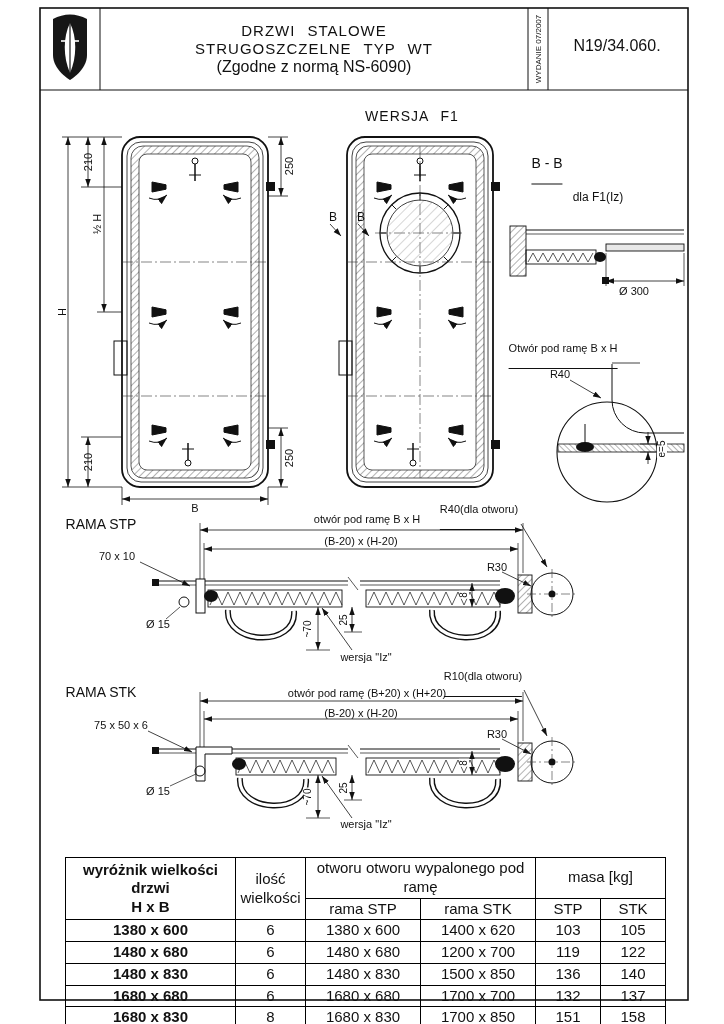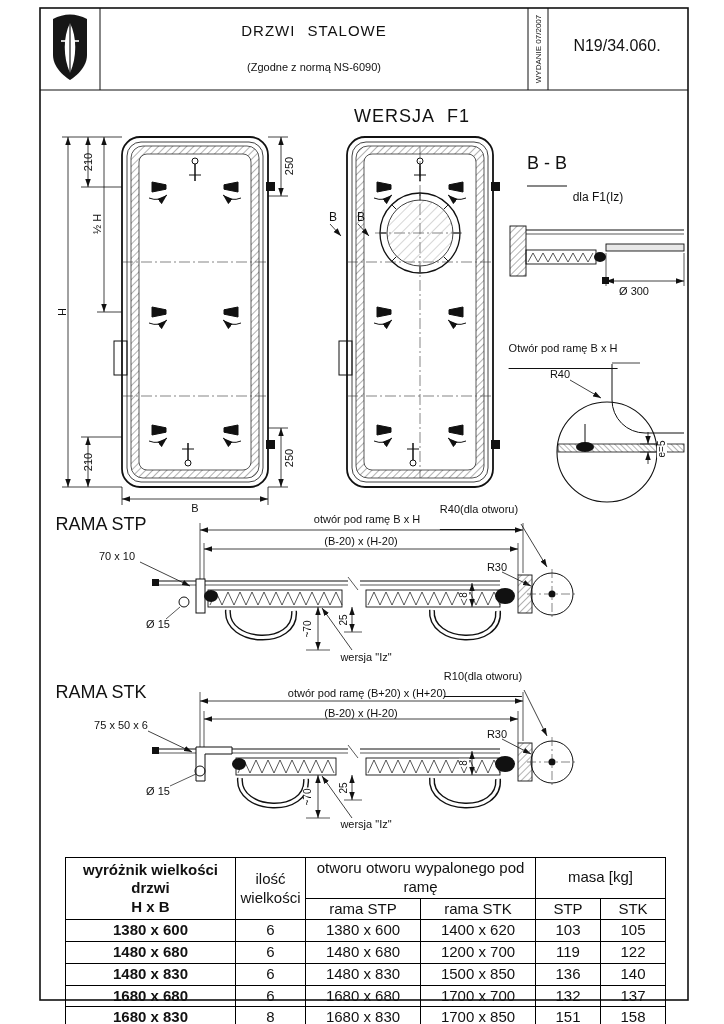--- a/index.html
+++ b/index.html
@@ -4,31 +4,31 @@
 <style>
   *{margin:0;padding:0;box-sizing:border-box}
   html,body{width:724px;height:1024px;background:#fff;overflow:hidden;
     font-family:"Liberation Sans",sans-serif;color:#111}
   #sheet{position:absolute;left:0;top:0;width:724px;height:1024px;background:#fff}
   svg{position:absolute;left:0;top:0}
   .lbl{position:absolute;white-space:nowrap;font-size:11px;line-height:1;
        transform:translate(-50%,-50%);color:#111}
   .lbl.v{transform:translate(-50%,-50%) rotate(-90deg)}
   .lbl.u{border-bottom:1px solid #111;padding-bottom:14px}
-  .lbl.s13{font-size:18px}
+  .lbl.s13{font-size:14px}
   .lbl.s12{font-size:12px}
   .lbl.s10{font-size:10px}
   .lbl.wbg{background:#fff;padding:0 1px}
   .lbl.wide{word-spacing:7px;letter-spacing:1px}
   .hdr1{position:absolute;left:314px;top:30px;transform:translate(-50%,-50%);
         font-size:15px;letter-spacing:1px;word-spacing:7px;white-space:nowrap}
   .hdr2{position:absolute;left:314px;top:48px;transform:translate(-50%,-50%);
         font-size:15px;letter-spacing:1px;word-spacing:7px;white-space:nowrap}
   .hdr3{position:absolute;left:314px;top:67px;transform:translate(-50%,-50%);
-        font-size:11px;white-space:nowrap}
+        font-size:16px;white-space:nowrap}
   .docnum{position:absolute;left:617px;top:46px;transform:translate(-50%,-50%);
         font-size:16px;white-space:nowrap}
   .edition{position:absolute;left:538px;top:49px;font-size:8px;white-space:nowrap;
         transform:translate(-50%,-50%) rotate(-90deg)}
   
   #size-table{position:absolute;left:65px;top:857px;width:600px;
       border-collapse:collapse;table-layout:fixed;border:1.6px solid #000;
       font-size:15px;text-align:center}
   #size-table th,#size-table td{border:1px solid #000;padding:1px 2px;line-height:1.25}
   #size-table th{font-weight:normal}
@@ -280,20 +280,21 @@
     <line x1="472" y1="751" x2="472" y2="775" stroke-width="0.8" marker-start="url(#ar)" marker-end="url(#ar)"></line>
     <line x1="344" y1="800" x2="362" y2="800" stroke-width="0.7"></line>
     <line x1="352" y1="775" x2="352" y2="800" stroke-width="0.8" marker-start="url(#ar)" marker-end="url(#ar)"></line>
     <line x1="306" y1="818" x2="330" y2="818" stroke-width="0.7"></line>
     <line x1="318" y1="775" x2="318" y2="818" stroke-width="0.8" marker-start="url(#ar)" marker-end="url(#ar)"></line>
     <line x1="352" y1="818" x2="322" y2="776" stroke-width="0.8" marker-end="url(#ar)"></line>
   </g>
 </svg>
 
 <div class="hdr1">DRZWI STALOWE</div>
+<div class="hdr2">STRUGOSZCZELNE TYP WT</div>
 <div class="hdr3">(Zgodne z normą NS-6090)</div>
 <div class="edition">WYDANIE 07/2007</div>
 <div class="docnum">N19/34.060.</div>
 
 <div class="lbl s13 wide" style="left:412px;top:116px">WERSJA F1</div>
 <div class="lbl v" style="left:88px;top:162px">210</div>
 <div class="lbl v" style="left:97px;top:224px">½ H</div>
 <div class="lbl v" style="left:62px;top:312px">H</div>
 <div class="lbl v" style="left:88px;top:462px">210</div>
 <div class="lbl" style="left:195px;top:508px">B</div>

